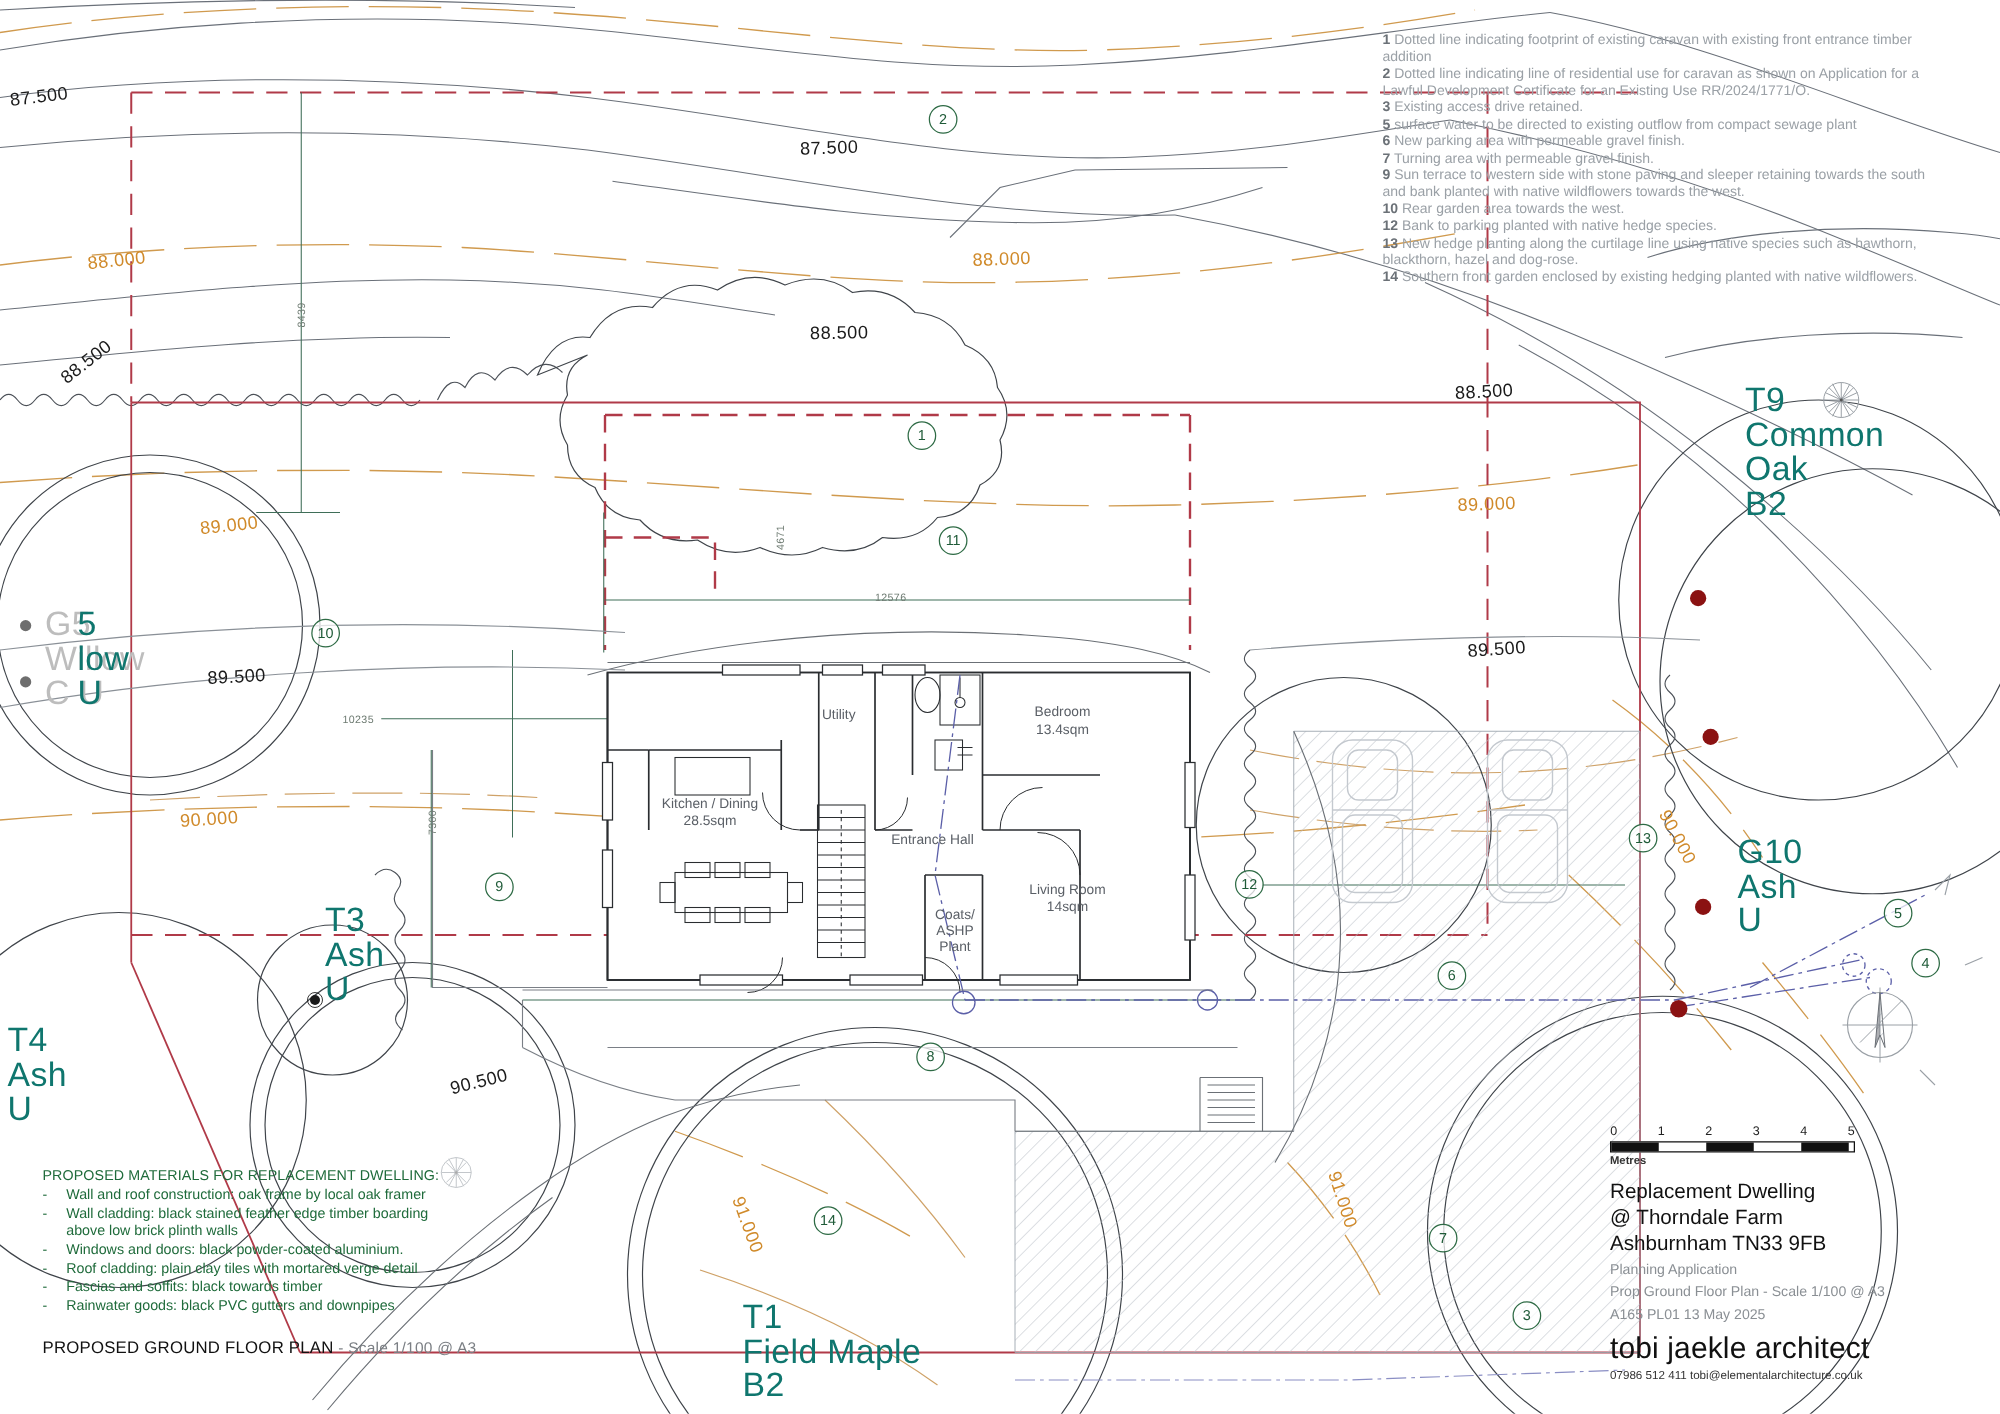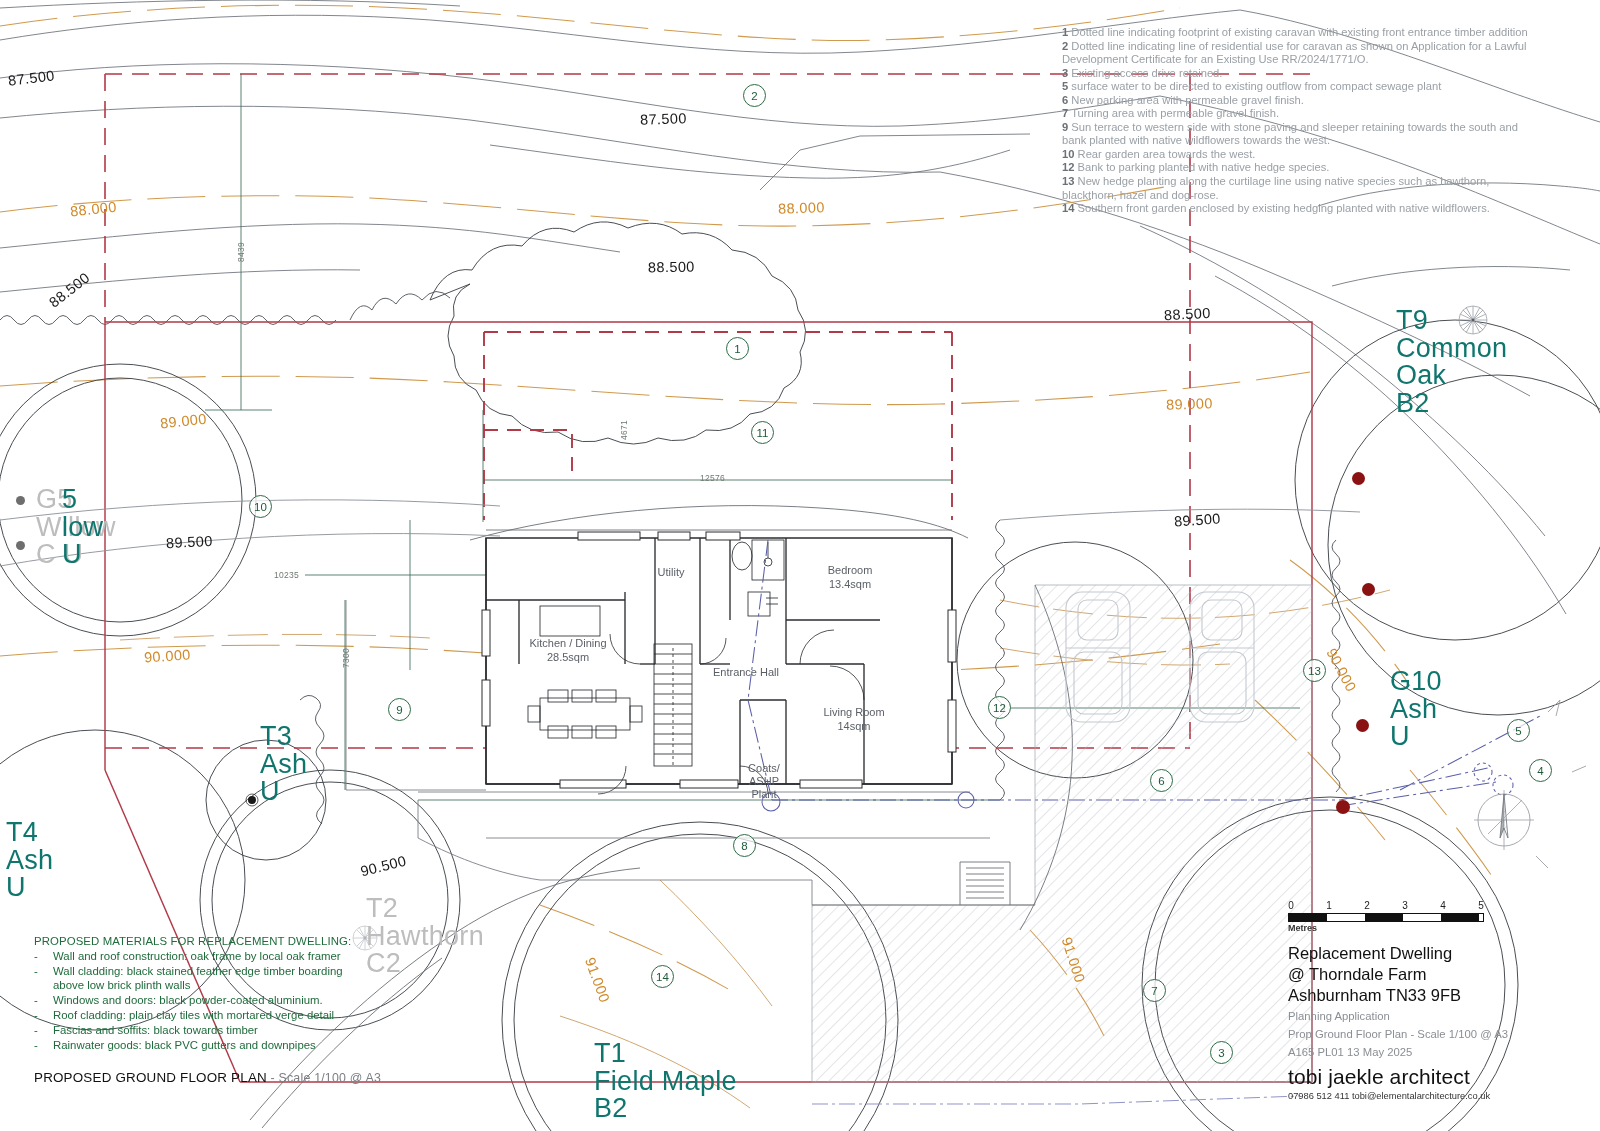--- a/index.html
+++ b/index.html
@@ -3,21 +3,21 @@
 <meta charset="utf-8">
 <style>
   html,body{margin:0;padding:0;background:#fff;}
   body{width:1600px;height:1131px;overflow:hidden;font-family:"Liberation Sans",sans-serif;color:#111;}
   #sheet{position:relative;width:1600px;height:1131px;background:#ffffff;}
   #svgroot{position:absolute;inset:0;width:1600px;height:1131px;}
   .abs{position:absolute;}
 
   
   #notes{left:1062px;top:26px;width:480px;font-size:11.2px;line-height:1.21;color:#9aa0a6;}
-  #notes .note{display:block;}
+  #notes .note{display:block;margin-left:44px;}
   #notes .note b{color:#6b7177;font-weight:700;}
 
   
   #materials{left:34px;top:934px;width:330px;font-size:11.4px;line-height:1.30;color:#1f6b3b;}
   #materials .mhead{letter-spacing:.1px;}
   #materials ul{list-style:none;margin:0;padding:0;}
   #materials li{display:flex;gap:9px;}
   #materials li .dash{width:10px;flex:none;}
   #plantitle{left:34px;top:1070px;font-size:13.4px;color:#111;letter-spacing:.2px;}
   #plantitle .sub{color:#7b7f84;font-size:12.4px;}
@@ -44,21 +44,21 @@
   
   #tblock{left:1288px;top:900px;width:300px;}
   #tblock .scalewrap{position:relative;width:196px;height:30px;}
   #tblock .scaleticks{position:relative;height:13px;}
   #tblock .scaleticks span{position:absolute;top:0;font-size:10px;color:#222;transform:translateX(-50%);}
   #tblock .bar{position:relative;height:9px;border:1px solid #111;box-sizing:border-box;background:#fff;}
   #tblock .bar i{position:absolute;top:0;bottom:0;background:#111;}
   #tblock .metres{font-size:9px;color:#333;margin-top:1px;font-weight:bold;}
   #tblock .t1{font-size:16.5px;color:#111;line-height:1.28;margin-top:13px;white-space:pre-line;}
   #tblock .t2{font-size:11.3px;color:#8a8f94;line-height:1.30;margin-top:3px;}
-  #tblock .t3{font-size:21px;color:#111;margin-top:6px;letter-spacing:.1px;}
+  #tblock .t3{font-size:24px;color:#111;margin-top:6px;letter-spacing:.1px;}
   #tblock .t4{font-size:9.3px;color:#333;margin-top:2px;}
 
   
   .reddot{border-radius:50%;background:#8b1212;}
   .greydot{border-radius:50%;background:#6e6e6e;}
 </style>
 </head>
 <body>
 
 <div id="sheet">
@@ -384,21 +384,21 @@
   <div class="abs dim v" style="left:341px;top:668px;">7300</div>
 
   <div class="abs room" style="left:508px;top:637px;width:120px;text-align:center;">Kitchen / Dining
 28.5sqm</div>
   <div class="abs room" style="left:650px;top:566px;width:42px;">Utility</div>
   <div class="abs room" style="left:800px;top:564px;width:100px;">Bedroom
 13.4sqm</div>
   <div class="abs room" style="left:683px;top:666px;width:96px;text-align:right;">Entrance Hall</div>
   <div class="abs room" style="left:806px;top:706px;width:96px;">Living Room
 14sqm</div>
-  <div class="abs room" style="left:742px;top:726px;width:44px;line-height:1.18;margin-top:36px;">Coats/
+  <div class="abs room" style="left:742px;top:726px;width:44px;line-height:1.18;">Coats/
 ASHP
 Plant</div>
 
   <div class="abs cb" style="left:743px;top:84px;">2</div>
   <div class="abs cb" style="left:726px;top:337px;">1</div>
   <div class="abs cb" style="left:751px;top:421px;">11</div>
   <div class="abs cb" style="left:249px;top:495px;">10</div>
   <div class="abs cb" style="left:388px;top:698px;">9</div>
   <div class="abs cb" style="left:988px;top:696px;">12</div>
   <div class="abs cb" style="left:1303px;top:659px;">13</div>
@@ -418,23 +418,20 @@
 U</div>
   <div class="abs greydot" style="left:16px;top:496px;width:9px;height:9px;"></div>
   <div class="abs greydot" style="left:16px;top:541px;width:9px;height:9px;"></div>
 
   <div class="abs tlabel" style="left:260px;top:723px;">T3
 Ash
 U</div>
   <div class="abs tlabel" style="left:6px;top:819px;">T4
 Ash
 U</div>
-  <div class="abs tlabel grey" style="left:366px;top:895px;">T2
-Hawthorn
-C2</div>
   <div class="abs tlabel" style="left:594px;top:1040px;">T1
 Field Maple
 B2</div>
   <div class="abs tlabel" style="left:1396px;top:307px;">T9
 Common
 Oak
 B2</div>
   <div class="abs tlabel" style="left:1390px;top:668px;">G10
 Ash
 U</div>

